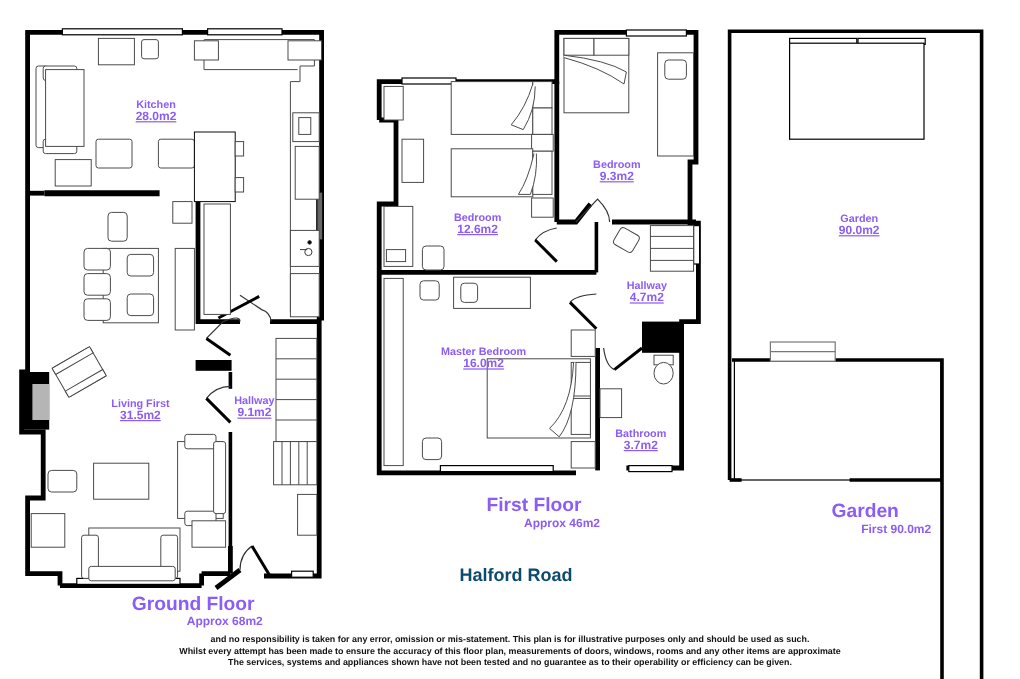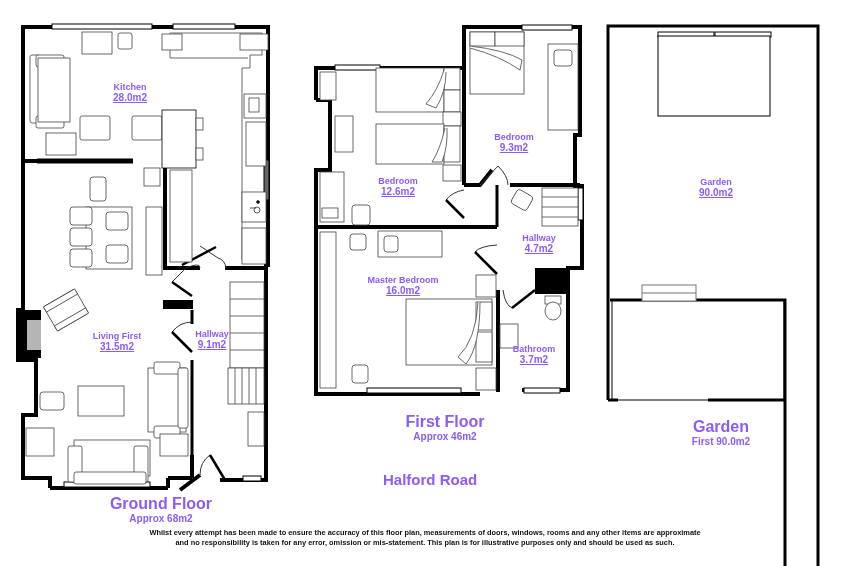--- a/index.html
+++ b/index.html
@@ -2,22 +2,22 @@
 <html><head>
 <meta charset="utf-8">
 <style>
   html, body { margin: 0; padding: 0; background: #ffffff; }
   body { width: 850px; height: 566px; position: relative; overflow: hidden; font-family: "Liberation Sans", sans-serif; }
   #plan { position: absolute; left: 0; top: 0; }
   .lbl { position: absolute; text-align: center; font-weight: bold; color: #8b5cf6; font-family: "Liberation Sans", sans-serif; line-height: 1.15; }
   .room-name { font-size: 9px; display: block; }
   .room-area { font-size: 10px; display: block; text-decoration: underline; }
   .floor-title { font-size: 16px; display: block; }
-  .floor-area { font-size: 10px; display: block; }
-  .address { position: absolute; font-size: 15px; font-weight: bold; color: #8b5cf6; }
+  .floor-area { font-size: 10px; display: block; text-align: right; }
+  .address { position: absolute; font-size: 15px; font-weight: bold; color: #0c4a6e; }
   .disclaimer { position: absolute; left: 0; width: 850px; top: 528px; text-align: center; font-size: 7.4px; font-weight: bold; color: #111; line-height: 1.3; }
   .disclaimer span { display: block; }
 </style>
 </head>
 <body>
 
 <svg id="plan" width="850" height="566" viewBox="0 0 850 566">
 
   <g fill="none">
 
@@ -260,25 +260,25 @@
   <span class="room-area">12.6m2</span>
 </div>
 <div class="lbl" style="left:486px;top:132px;width:56px;">
   <span class="room-name">Bedroom</span>
   <span class="room-area">9.3m2</span>
 </div>
 <div class="lbl" style="left:514px;top:233px;width:50px;">
   <span class="room-name">Hallway</span>
   <span class="room-area">4.7m2</span>
 </div>
-<div class="lbl" style="left:358px;top:275px;width:90px;">
+<div class="lbl" style="left:358px;top:288px;width:90px;">
   <span class="room-name">Master Bedroom</span>
   <span class="room-area">16.0m2</span>
 </div>
-<div class="lbl" style="left:506px;top:344px;width:56px;">
+<div class="lbl" style="left:506px;top:356px;width:56px;">
   <span class="room-name">Bathroom</span>
   <span class="room-area">3.7m2</span>
 </div>
 
 <div class="lbl" style="left:686px;top:177px;width:60px;">
   <span class="room-name">Garden</span>
   <span class="room-area">90.0m2</span>
 </div>
 
 <div class="lbl" style="left:103px;top:495px;width:116px;">
@@ -290,15 +290,16 @@
   <span class="floor-area">Approx 46m2</span>
 </div>
 <div class="lbl" style="left:666px;top:418px;width:110px;">
   <span class="floor-title">Garden</span>
   <span class="floor-area">First 90.0m2</span>
 </div>
 
 <div class="address" style="left:383px;top:471px;">Halford Road</div>
 
 <div class="disclaimer">
+  <span>and no responsibility is taken for any error, omission or mis-statement. This plan is for illustrative purposes only and should be used as such.</span>
   <span>Whilst every attempt has been made to ensure the accuracy of this floor plan, measurements of doors, windows, rooms and any other items are approximate</span>
-  <span>and no responsibility is taken for any error, omission or mis-statement. This plan is for illustrative purposes only and should be used as such.</span>
+  <span>The services, systems and appliances shown have not been tested and no guarantee as to their operability or efficiency can be given.</span>
 </div>
 
 </body></html>

